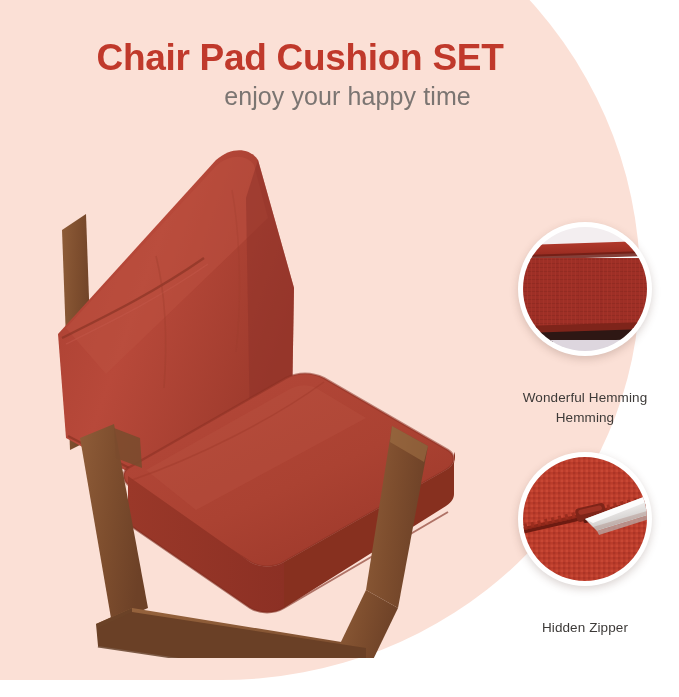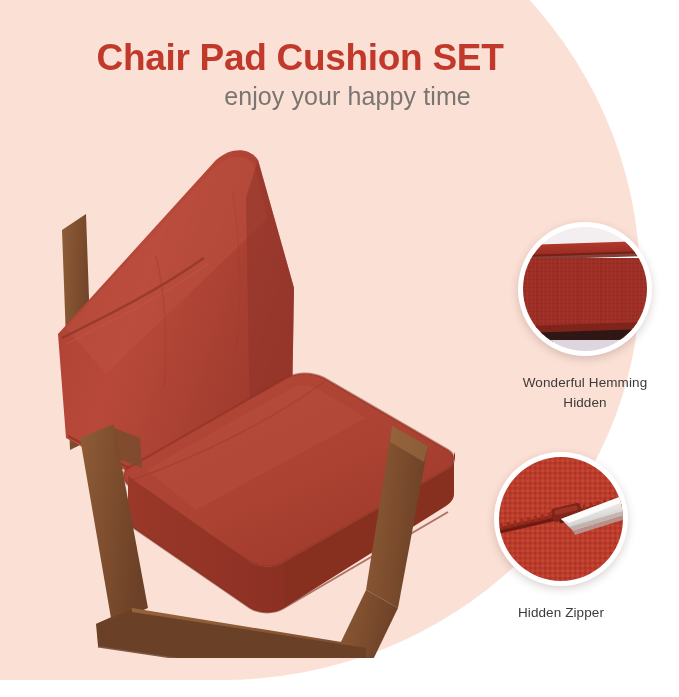--- a/index.html
+++ b/index.html
@@ -33,36 +33,36 @@
     letter-spacing:0.1px;white-space:nowrap;padding-left:95px;
   }
 
   
   .chair{position:absolute;left:36px;top:138px;width:450px;height:520px;}
   .chair svg{display:block;}
 
   
   .callout{position:absolute;width:180px;text-align:center;}
   .callout-1{left:495px;top:222px;}
-  .callout-2{left:471px;top:452px;}
+  .callout-2{left:495px;top:452px;}
 
   .circle-wrap{
     position:relative;width:134px;height:134px;margin:0 auto;
     border-radius:50%;background:#ffffff;
     box-shadow:0 3px 9px rgba(90,60,50,0.22);
     padding:0;box-sizing:border-box;
   }
   .circle-inner{
     position:absolute;left:5px;top:5px;width:124px;height:124px;
     border-radius:50%;overflow:hidden;background:#fff;
   }
   .circle-inner svg{display:block;}
 
   .callout-label{
-    margin-top:17px;font-size:13.5px;color:#3d3a38;line-height:1.45;
+    margin-top:32px;font-size:13.5px;color:#3d3a38;line-height:1.45;
     font-weight:400;letter-spacing:0.1px;
   }
 </style>
 </head>
 <body>
 
 <div id="stage">
 
   <div class="peach-blob"></div>
   <div class="peach-blob-2"></div>
@@ -203,21 +203,21 @@
 
           <path d="M0,99 L124,95 L124,104 L0,108 Z" fill="#7e241a"></path>
           <path d="M0,106 L124,102 L124,112 L0,116 Z" fill="#2e1714"></path>
 
           <rect x="0" y="113" width="124" height="11" fill="#ddd6de"></rect>
         </svg>
       </div>
     </div>
     <div class="callout-label">
       <span>Wonderful Hemming</span><br>
-      <span>Hidden</span>
+      <span>Hemming</span>
     </div>
   </div>
 
   <div class="callout callout-2">
     <div class="circle-wrap">
       <div class="circle-inner">
         <svg width="124" height="124" viewBox="0 0 124 124" xmlns="http://www.w3.org/2000/svg">
           <defs>
             <pattern id="weave2" width="5" height="5" patternUnits="userSpaceOnUse">
               <rect width="5" height="5" fill="#bb3c2b"></rect>

